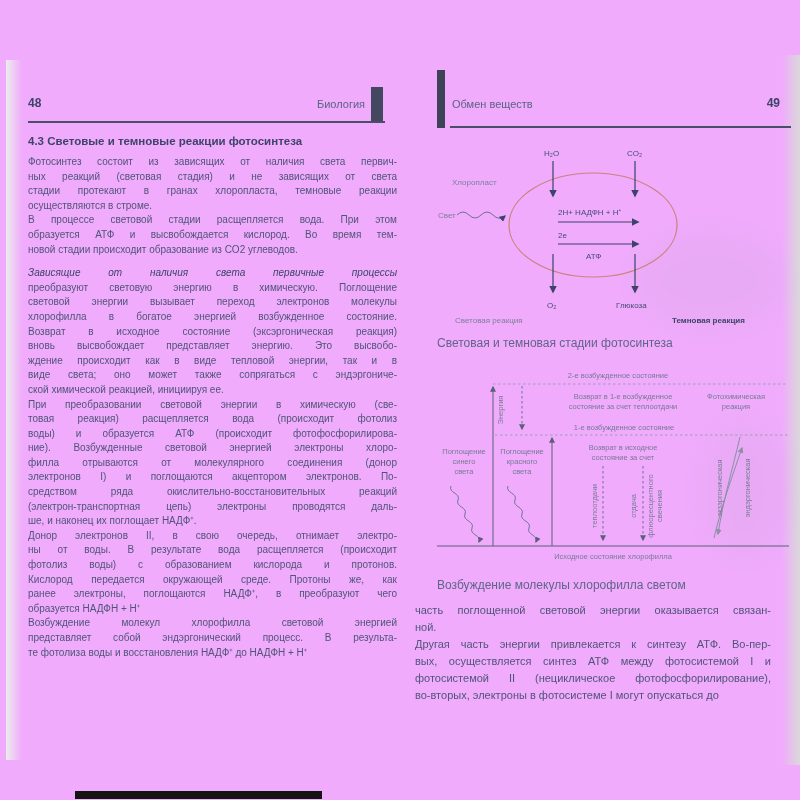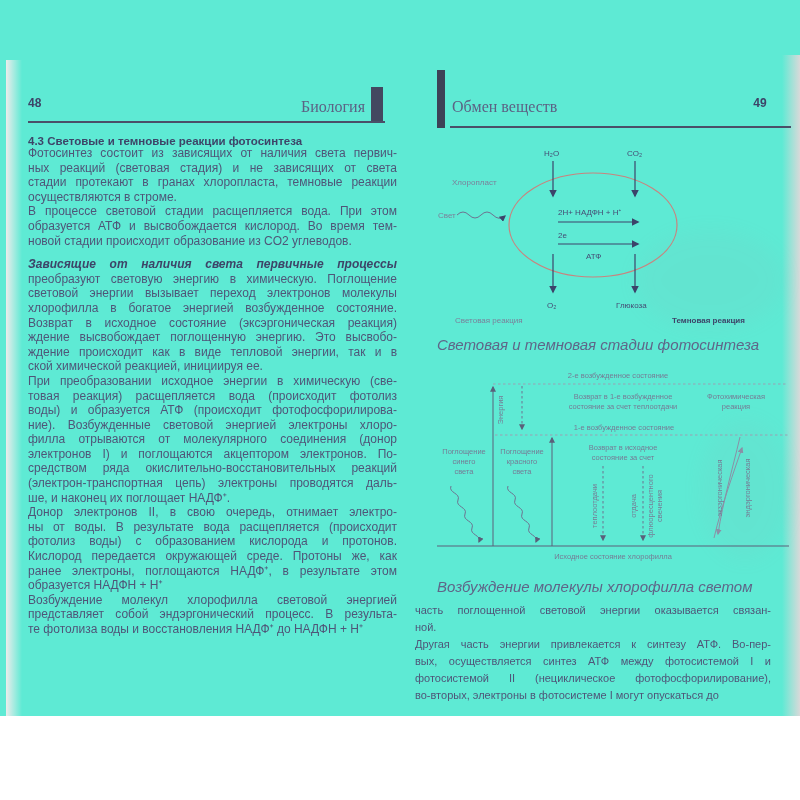--- a/index.html
+++ b/index.html
@@ -1,41 +1,41 @@
 <!DOCTYPE html>
 <html><head>
 <meta charset="utf-8">
 <style>
   html,body{margin:0;padding:0;background:#ffffff;}
-  #shot{position:relative;width:800px;height:716px;background:#5eead4;overflow:hidden;
+  #shot{position:relative;width:800px;height:800px;background:#f0abfc;overflow:hidden;
         font-family:"Liberation Sans",sans-serif;}
   .abs{position:absolute;}
   
   .edge-left{left:6px;top:60px;width:16px;height:700px;
     background:linear-gradient(to right,#ececec,rgba(255,255,255,0));}
   .edge-right{left:782px;top:55px;width:18px;height:710px;
     background:linear-gradient(to left,#d9d9d9,rgba(255,255,255,0));}
   .showthrough{background:#9aa0a8;border-radius:50%;filter:blur(10px);opacity:.07;}
   
   .pgnum{font-size:12px;font-weight:bold;color:#3d4468;}
-  .runhead{font-size:16px;color:#5c6284;font-family:Liberation Serif, serif;}
+  .runhead{font-size:11px;color:#5c6284;}
   .rule{background:#4a4f68;height:2px;}
   .tab{background:#434860;}
   
-  #left-text{left:28px;top:146px;width:369px;font-size:12px;line-height:14.6px;
+  #left-text{left:28px;top:155px;width:369px;font-size:10px;line-height:14.6px;
     color:#4f5578;}
   #right-text{left:415px;top:602px;width:356px;font-size:11px;line-height:17px;
     color:#4f5578;}
   .para{margin:0;}
   .para.gap{margin-top:9px;}
   .tline{text-align:justify;text-align-last:justify;}
   .tline.last{text-align-last:left;}
-  .tline.lead{font-weight:bold;font-style:italic;color:#3d4468;}
+  .tline.lead{font-weight:normal;font-style:italic;color:#3d4468;}
   .section-title{font-size:11.5px;font-weight:bold;color:#3d4468;}
-  .caption{font-size:15px;font-style:italic;color:#5f6588;}
+  .caption{font-size:12px;color:#5f6588;}
   
   text{font-family:"Liberation Sans",sans-serif;}
   .t-gray{fill:#7b809a;font-size:8px;}
   .t-form{fill:#454c74;font-size:8px;}
   .t-bold{fill:#3d4468;font-size:8px;font-weight:bold;}
   .t-d2{fill:#757b95;font-size:7.5px;}
   .ln-dark{stroke:#3c436a;stroke-width:1.2;fill:none;}
   .ln-mid{stroke:#5a607a;stroke-width:1;fill:none;}
   .ln-dash{stroke:#9aa0b2;stroke-width:1;fill:none;stroke-dasharray:2.5,2.5;}
   .ln-dash-dk{stroke:#6d7390;stroke-width:1;fill:none;stroke-dasharray:2.5,2.5;}
@@ -72,53 +72,54 @@
         <div class="tline">В процессе световой стадии расщепляется вода. При этом</div>
         <div class="tline">образуется АТФ и высвобождается кислород. Во время тем-</div>
         <div class="tline last">новой стадии происходит образование из CO2 углеводов.</div>
       </div>
       <div class="para gap">
         <div class="tline lead">Зависящие от наличия света первичные процессы</div>
         <div class="tline">преобразуют световую энергию в химическую. Поглощение</div>
         <div class="tline">световой энергии вызывает переход электронов молекулы</div>
         <div class="tline">хлорофилла в богатое энергией возбужденное состояние.</div>
         <div class="tline">Возврат в исходное состояние (эксэргоническая реакция)</div>
-        <div class="tline">ждение высвобождает поглощенную энергию. Это высвобо-</div>
+        <div class="tline">вновь высвобождает представляет энергию. Это высвобо-</div>
         <div class="tline">ждение происходит как в виде тепловой энергии, так и в</div>
+        <div class="tline">виде света; оно может также сопрягаться с эндэргониче-</div>
         <div class="tline last">ской химической реакцией, инициируя ее.</div>
       </div>
       <div class="para">
-        <div class="tline">При преобразовании исходное энергии в химическую (све-</div>
+        <div class="tline">При преобразовании световой энергии в химическую (све-</div>
         <div class="tline">товая реакция) расщепляется вода (происходит фотолиз</div>
         <div class="tline">воды) и образуется АТФ (происходит фотофосфорилирова-</div>
         <div class="tline">ние). Возбужденные световой энергией электроны хлоро-</div>
         <div class="tline">филла отрываются от молекулярного соединения (донор</div>
         <div class="tline">электронов I) и поглощаются акцептором электронов. По-</div>
         <div class="tline">средством ряда окислительно-восстановительных реакций</div>
         <div class="tline">(электрон-транспортная цепь) электроны проводятся даль-</div>
         <div class="tline last">ше, и наконец их поглощает НАДФ⁺.</div>
       </div>
       <div class="para">
         <div class="tline">Донор электронов II, в свою очередь, отнимает электро-</div>
         <div class="tline">ны от воды. В результате вода расщепляется (происходит</div>
         <div class="tline">фотолиз воды) с образованием кислорода и протонов.</div>
         <div class="tline">Кислород передается окружающей среде. Протоны же, как</div>
-        <div class="tline">ранее электроны, поглощаются НАДФ⁺, в результате этом</div>
+        <div class="tline">ранее электроны, поглощаются НАДФ⁺, в преобразуют чего</div>
         <div class="tline last">образуется НАДФН + Н⁺</div>
       </div>
       <div class="para">
         <div class="tline">Возбуждение молекул хлорофилла световой энергией</div>
         <div class="tline">представляет собой эндэргонический процесс. В результа-</div>
         <div class="tline last">те фотолиза воды и восстановления НАДФ⁺ до НАДФН + Н⁺</div>
       </div>
     </div>
 
   <div class="abs tab" style="left:437px;top:70px;width:8px;height:58px;background:#3d4257;"></div>
   <div class="abs runhead" style="left:452px;top:98px;">Обмен веществ</div>
-  <div class="abs pgnum" style="left:740px;top:96px;width:40px;text-align:center;">49</div>
+  <div class="abs pgnum" style="left:740px;top:96px;width:40px;text-align:right;">49</div>
   <div class="abs rule" style="left:450px;top:126px;width:341px;"></div>
 
   <svg class="abs" style="left:437px;top:140px;" width="356" height="196" viewBox="0 0 356 196">
     <defs>
       <marker id="m-dark" viewBox="0 0 10 10" refX="8" refY="5" markerWidth="6.5" markerHeight="6.5" orient="auto">
         <path d="M0,0 L10,5 L0,10 z" fill="#3c436a"></path>
       </marker>
       <marker id="m-mid" viewBox="0 0 10 10" refX="8" refY="5" markerWidth="6" markerHeight="6" orient="auto">
         <path d="M0,0 L10,5 L0,10 z" fill="#5a607a"></path>
       </marker>

